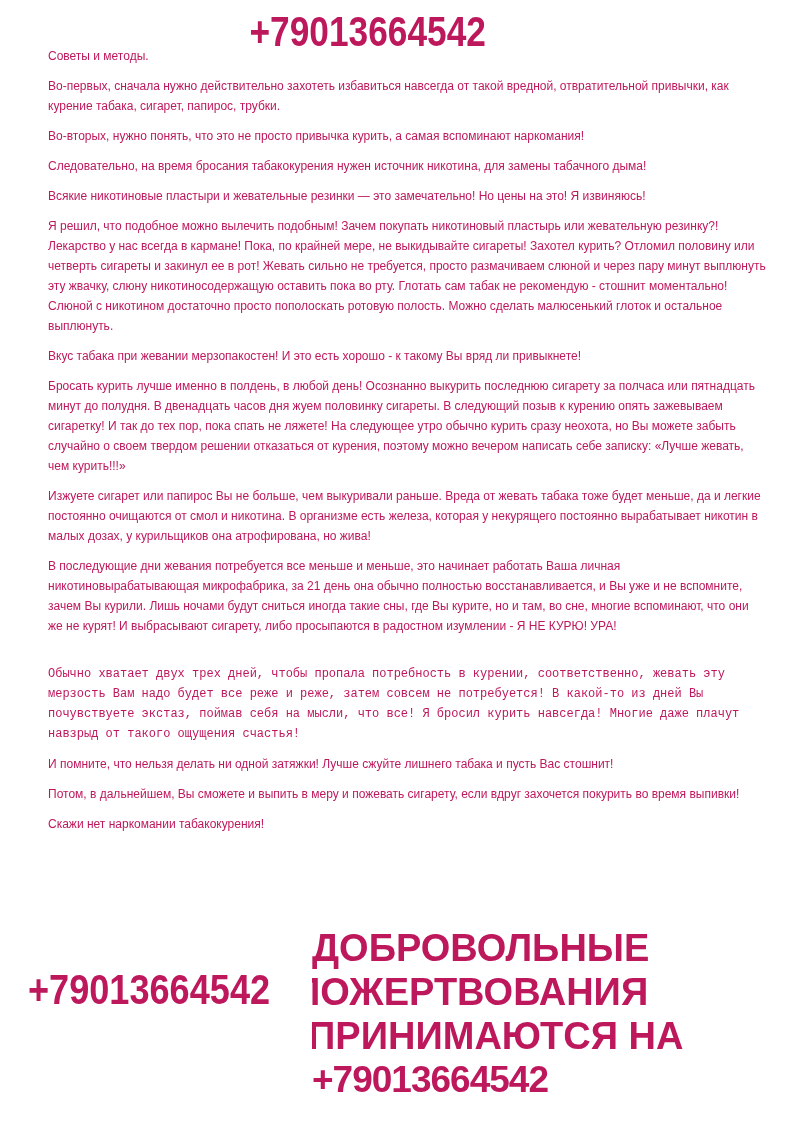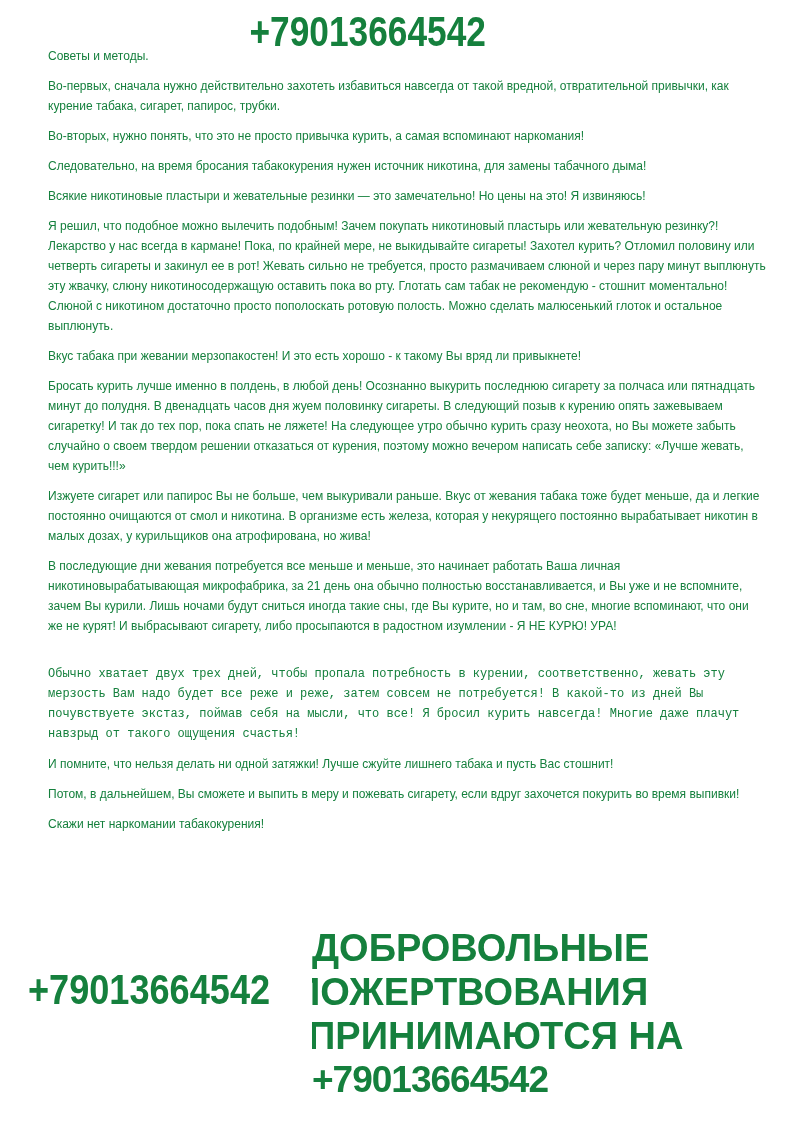--- a/index.html
+++ b/index.html
@@ -3,21 +3,21 @@
 <meta charset="utf-8">
 <style>
   html, body { margin: 0; padding: 0; background: #e8e8e8; }
   .page {
     position: relative;
     width: 800px;
     height: 1131px;
     margin: 0 auto;
     background: #ffffff;
     font-family: "Liberation Sans", sans-serif;
-    color: #15803d;
+    color: #be185d;
     overflow: hidden;
   }
   
   .phone-top {
     position: absolute;
     top: 10px;
     left: 0;
     width: 736px;
     text-align: center;
     font-weight: 700;
@@ -84,21 +84,21 @@
 
   <div class="doc">
     <p>Советы и методы.</p>
     <p>Во-первых, сначала нужно действительно захотеть избавиться навсегда от такой вредной, отвратительной привычки, как курение табака, сигарет, папирос, трубки.</p>
     <p>Во-вторых, нужно понять, что это не просто привычка курить, а самая вспоминают наркомания!</p>
     <p>Следовательно, на время бросания табакокурения нужен источник никотина, для замены табачного дыма!</p>
     <p>Всякие никотиновые пластыри и жевательные резинки — это замечательно! Но цены на это! Я извиняюсь!</p>
     <p>Я решил, что подобное можно вылечить подобным! Зачем покупать никотиновый пластырь или жевательную резинку?! Лекарство у нас всегда в кармане! Пока, по крайней мере, не выкидывайте сигареты! Захотел курить? Отломил половину или четверть сигареты и закинул ее в рот! Жевать сильно не требуется, просто размачиваем слюной и через пару минут выплюнуть эту жвачку, слюну никотиносодержащую оставить пока во рту. Глотать сам табак не рекомендую - стошнит моментально! Слюной с никотином достаточно просто пополоскать ротовую полость. Можно сделать малюсенький глоток и остальное выплюнуть.</p>
     <p>Вкус табака при жевании мерзопакостен! И это есть хорошо - к такому Вы вряд ли привыкнете!</p>
     <p>Бросать курить лучше именно в полдень, в любой день! Осознанно выкурить последнюю сигарету за полчаса или пятнадцать минут до полудня. В двенадцать часов дня жуем половинку сигареты. В следующий позыв к курению опять зажевываем сигаретку! И так до тех пор, пока спать не ляжете! На следующее утро обычно курить сразу неохота, но Вы можете забыть случайно о своем твердом решении отказаться от курения, поэтому можно вечером написать себе записку: «Лучше жевать, чем курить!!!»</p>
-    <p>Изжуете сигарет или папирос Вы не больше, чем выкуривали раньше. Вкус от жевания табака тоже будет меньше, да и легкие постоянно очищаются от смол и никотина. В организме есть железа, которая у некурящего постоянно вырабатывает никотин в малых дозах, у курильщиков она атрофирована, но жива!</p>
+    <p>Изжуете сигарет или папирос Вы не больше, чем выкуривали раньше. Вреда от жевать табака тоже будет меньше, да и легкие постоянно очищаются от смол и никотина. В организме есть железа, которая у некурящего постоянно вырабатывает никотин в малых дозах, у курильщиков она атрофирована, но жива!</p>
     <p>В последующие дни жевания потребуется все меньше и меньше, это начинает работать Ваша личная никотиновырабатывающая микрофабрика, за 21 день она обычно полностью восстанавливается, и Вы уже и не вспомните, зачем Вы курили. Лишь ночами будут сниться иногда такие сны, где Вы курите, но и там, во сне, многие вспоминают, что они же не курят! И выбрасывают сигарету, либо просыпаются в радостном изумлении - Я НЕ КУРЮ! УРА!</p>
     <p class="gap-before">Обычно хватает двух трех дней, чтобы пропала потребность в курении, соответственно, жевать эту мерзость Вам надо будет все реже и реже, затем совсем не потребуется! В какой-то из дней Вы почувствуете экстаз, поймав себя на мысли, что все! Я бросил курить навсегда! Многие даже плачут навзрыд от такого ощущения счастья!</p>
     <p>И помните, что нельзя делать ни одной затяжки! Лучше сжуйте лишнего табака и пусть Вас стошнит!</p>
     <p>Потом, в дальнейшем, Вы сможете и выпить в меру и пожевать сигарету, если вдруг захочется покурить во время выпивки!</p>
     <p>Скажи нет наркомании табакокурения!</p>
   </div>
 
   <div class="phone-left">
     <span class="squeeze-left">+79013664542</span>
   </div>

